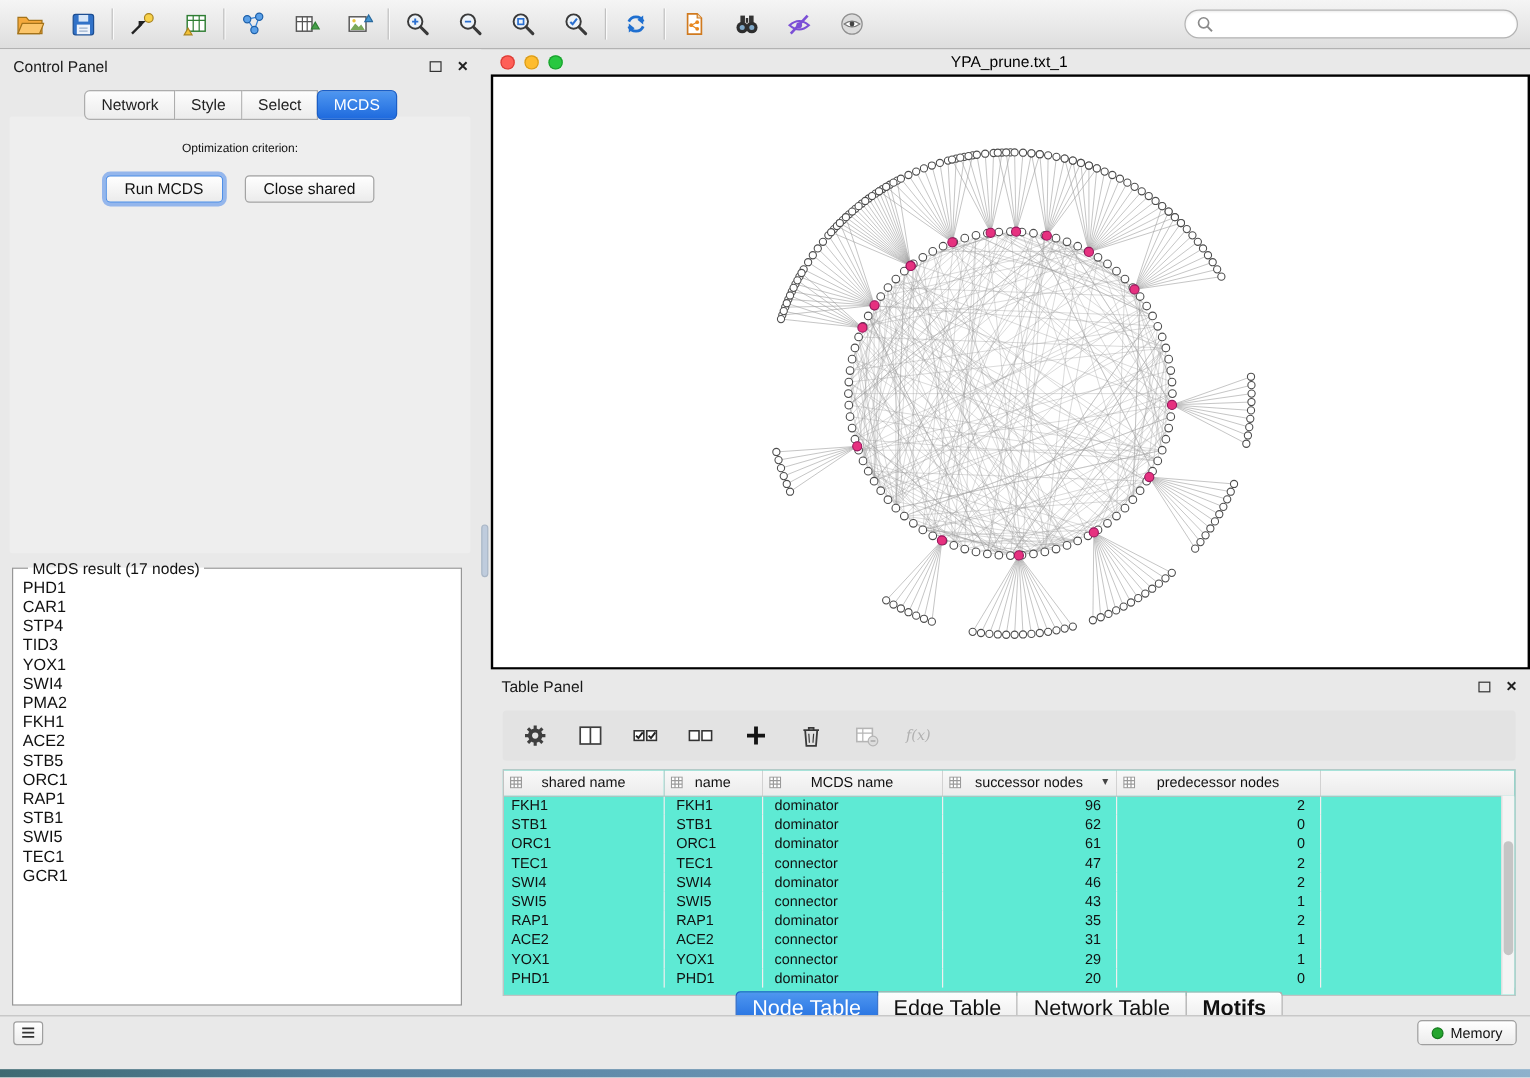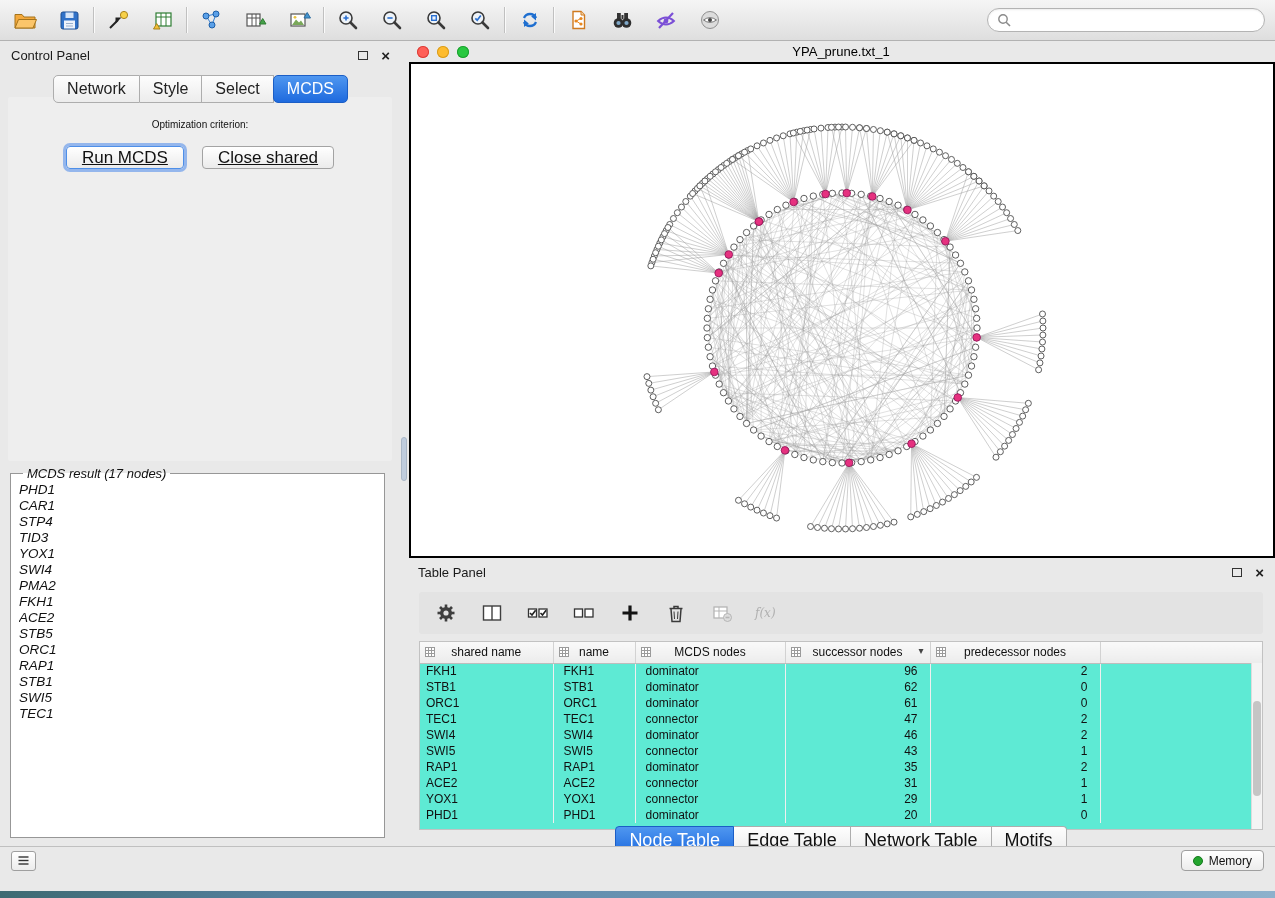--- a/index.html
+++ b/index.html
@@ -18,31 +18,31 @@
   
   .panel-titlebar{height:28px;display:flex;align-items:center;padding:0 11px;font-size:13px;color:#1a1a1a;}
   .panel-titlebar .sp{flex:1;}
   .float-ic{width:10px;height:9px;border:1.5px solid #333;display:inline-block;margin-right:13px;cursor:pointer;}
   .close-ic{font-weight:bold;font-size:15px;line-height:1;color:#222;cursor:pointer;}
 
   
   .control-panel{position:absolute;top:41px;left:0;width:401px;bottom:35px;background:#e9e9e9;}
   .cp-inner{position:absolute;left:8px;right:9px;top:56px;height:364px;background:#eeeeee;border-radius:2px;}
   .cp-tabs{position:relative;z-index:2;display:flex;justify-content:center;margin-top:6px;}
-  .cp-tab{font-size:16px;padding:4px 13px;background:linear-gradient(#fdfdfd,#ececec);border:1px solid #adadad;border-left:none;color:#222;cursor:pointer;text-align:center;}
+  .cp-tab{font-size:13px;padding:4px 13px;background:linear-gradient(#fdfdfd,#ececec);border:1px solid #adadad;border-left:none;color:#222;cursor:pointer;text-align:center;}
   .cp-tab:first-child{border-left:1px solid #adadad;border-radius:5px 0 0 5px;}
   .cp-tab:last-child{border-radius:0 5px 5px 0;}
   .cp-tab.active{background:linear-gradient(#4f97f0,#1e6ade);color:#fff;border:1px solid #1b5ec6;border-radius:5px;margin-left:-1px;}
   .opt-label{text-align:center;padding-top:22px;font-size:10px;}
   .dropdown{width:312px;height:24px;margin:11px auto 0;background:#fff;border:1px solid #a6a6a6;border-radius:4px;display:flex;align-items:center;padding-left:9px;font-size:12.5px;position:relative;cursor:pointer;box-shadow:0 1px 0 rgba(255,255,255,.7);}
   .dd-stepper{position:absolute;right:2px;top:2px;bottom:2px;width:17px;border-radius:3px;background:linear-gradient(#7cb9fb,#2a7ae2);display:flex;flex-direction:column;align-items:center;justify-content:center;color:#fff;font-size:6.5px;line-height:5.5px;}
   .btn-row{display:flex;justify-content:center;gap:18px;margin-top:16px;}
-  .mac-btn{height:23px;padding:0 15px;font-size:17px;background:linear-gradient(#ffffff,#ebebeb);border:1px solid #a3a3a3;border-radius:4px;cursor:pointer;text-decoration:underline;}
+  .mac-btn{height:23px;padding:0 15px;font-size:13px;background:linear-gradient(#ffffff,#ebebeb);border:1px solid #a3a3a3;border-radius:4px;cursor:pointer;}
   .mac-btn.focus{box-shadow:0 0 0 3px rgba(74,137,235,.55);border-color:#4e8fe8;}
-  .mcds-fieldset{position:absolute;left:10px;right:16px;top:425px;bottom:25px;border:1px solid #979797;background:#fff;padding:1px 2px 2px 8px;font-style:italic;}
+  .mcds-fieldset{position:absolute;left:10px;right:16px;top:425px;bottom:25px;border:1px solid #979797;background:#fff;padding:1px 2px 2px 8px;}
   .mcds-fieldset legend{font-size:13px;padding:0 4px;margin-left:4px;}
   .mcds-list{overflow:hidden;height:calc(100% - 4px);}
   .mcds-item{font-size:13.5px;line-height:16px;white-space:nowrap;}
   .side-scroll{position:absolute;left:401px;top:437px;width:6px;height:44px;background:#bfccdd;border:1px solid #a9b6c6;border-radius:3px;}
 
   
   .network-window{position:absolute;left:407px;right:0;top:41px;height:517px;}
   .nw-titlebar{height:21px;display:flex;align-items:center;position:relative;}
   .traffic{position:absolute;left:10px;display:flex;gap:8px;}
   .tl{width:12px;height:12px;border-radius:50%;display:inline-block;cursor:pointer;}
@@ -66,21 +66,21 @@
   th .sort-ic{position:absolute;left:5px;top:5px;}
   th .caret{position:absolute;right:6px;top:3px;font-size:10px;color:#444;}
   tbody td{height:16px;padding:0 10px 0 10px;white-space:nowrap;overflow:hidden;border-right:1px solid #efefef;}
   tbody td:first-child{padding-left:6px;}
   tbody td.num{text-align:right;padding-right:12px;}
   .v-scroll{position:absolute;right:0;top:21px;bottom:0;width:11px;background:#f4f4f4;border-left:1px solid #dcdcdc;}
   .v-thumb{position:absolute;left:1px;right:1px;top:38px;height:95px;background:#c5c5c5;border-radius:5px;cursor:pointer;}
   .tp-tabs{position:absolute;left:0;right:0;bottom:8px;display:flex;justify-content:center;}
   .tp-tab{font-size:18px;padding:3px 13px;background:linear-gradient(#fefefe,#ebebeb);border:1px solid #adadad;border-left:none;cursor:pointer;}
   .tp-tab:first-child{border-left:1px solid #adadad;border-radius:4px 0 0 4px;}
-  .tp-tab:last-child{border-radius:0 4px 4px 0;}
+  .tp-tab:last-child{border-radius:0 4px 4px 0;font-weight:bold;}
   .tp-tab.active{background:linear-gradient(#4f97f0,#1e6ade);color:#fff;border-color:#1b5ec6;}
 
   
   .status-bar{position:absolute;left:0;right:0;bottom:24px;height:28px;background:#e9e9e9;border-top:1px solid #c0c0c0;display:flex;align-items:center;padding:0 11px;}
   .menu-btn{width:25px;height:20px;border:1px solid #9f9f9f;border-radius:3px;background:linear-gradient(#fff,#ececec);display:flex;align-items:center;justify-content:center;cursor:pointer;}
   .memory-btn{margin-left:auto;height:21px;border:1px solid #9f9f9f;border-radius:4px;background:linear-gradient(#fff,#ececec);display:flex;align-items:center;gap:6px;padding:0 11px;font-size:12px;cursor:pointer;}
   .mem-dot{width:10px;height:10px;border-radius:50%;background:#24a52e;border:1px solid #157a1e;}
   .desktop-strip{position:absolute;left:0;right:0;bottom:0;height:7px;background:linear-gradient(90deg,#3e6a72,#54809e 22%,#6b95b5 55%,#7fa6c4 85%,#8db1cc);}
 </style>
 </head>
@@ -276,20 +276,21 @@
           <div class="mcds-item">SWI4</div>
           <div class="mcds-item">PMA2</div>
           <div class="mcds-item">FKH1</div>
           <div class="mcds-item">ACE2</div>
           <div class="mcds-item">STB5</div>
           <div class="mcds-item">ORC1</div>
           <div class="mcds-item">RAP1</div>
           <div class="mcds-item">STB1</div>
           <div class="mcds-item">SWI5</div>
           <div class="mcds-item">TEC1</div>
+          <div class="mcds-item">GCR1</div>
         </div>
     </fieldset>
   </div>
   <div class="side-scroll"></div>
 
   <div class="network-window">
     <div class="nw-titlebar">
       <span class="traffic">
         <span class="tl red"></span>
         <span class="tl yellow"></span>
@@ -1093,21 +1094,21 @@
                   <line x1="0.5" y1="6.5" x2="9.5" y2="6.5" stroke="#9a9a9a"></line>
                   <line x1="3.5" y1="0.5" x2="3.5" y2="9.5" stroke="#9a9a9a"></line>
                   <line x1="6.5" y1="0.5" x2="6.5" y2="9.5" stroke="#9a9a9a"></line>
                 </svg><span class="th-label">name</span></th>
               <th><svg class="sort-ic" width="10" height="10" viewBox="0 0 10 10">
                   <rect x="0.5" y="0.5" width="9" height="9" fill="#fff" stroke="#9a9a9a"></rect>
                   <line x1="0.5" y1="3.5" x2="9.5" y2="3.5" stroke="#9a9a9a"></line>
                   <line x1="0.5" y1="6.5" x2="9.5" y2="6.5" stroke="#9a9a9a"></line>
                   <line x1="3.5" y1="0.5" x2="3.5" y2="9.5" stroke="#9a9a9a"></line>
                   <line x1="6.5" y1="0.5" x2="6.5" y2="9.5" stroke="#9a9a9a"></line>
-                </svg><span class="th-label">MCDS nodes</span></th>
+                </svg><span class="th-label">MCDS name</span></th>
               <th><svg class="sort-ic" width="10" height="10" viewBox="0 0 10 10">
                   <rect x="0.5" y="0.5" width="9" height="9" fill="#fff" stroke="#9a9a9a"></rect>
                   <line x1="0.5" y1="3.5" x2="9.5" y2="3.5" stroke="#9a9a9a"></line>
                   <line x1="0.5" y1="6.5" x2="9.5" y2="6.5" stroke="#9a9a9a"></line>
                   <line x1="3.5" y1="0.5" x2="3.5" y2="9.5" stroke="#9a9a9a"></line>
                   <line x1="6.5" y1="0.5" x2="6.5" y2="9.5" stroke="#9a9a9a"></line>
                 </svg><span class="th-label">successor nodes</span><span class="caret">▾</span></th>
               <th><svg class="sort-ic" width="10" height="10" viewBox="0 0 10 10">
                   <rect x="0.5" y="0.5" width="9" height="9" fill="#fff" stroke="#9a9a9a"></rect>
                   <line x1="0.5" y1="3.5" x2="9.5" y2="3.5" stroke="#9a9a9a"></line>

